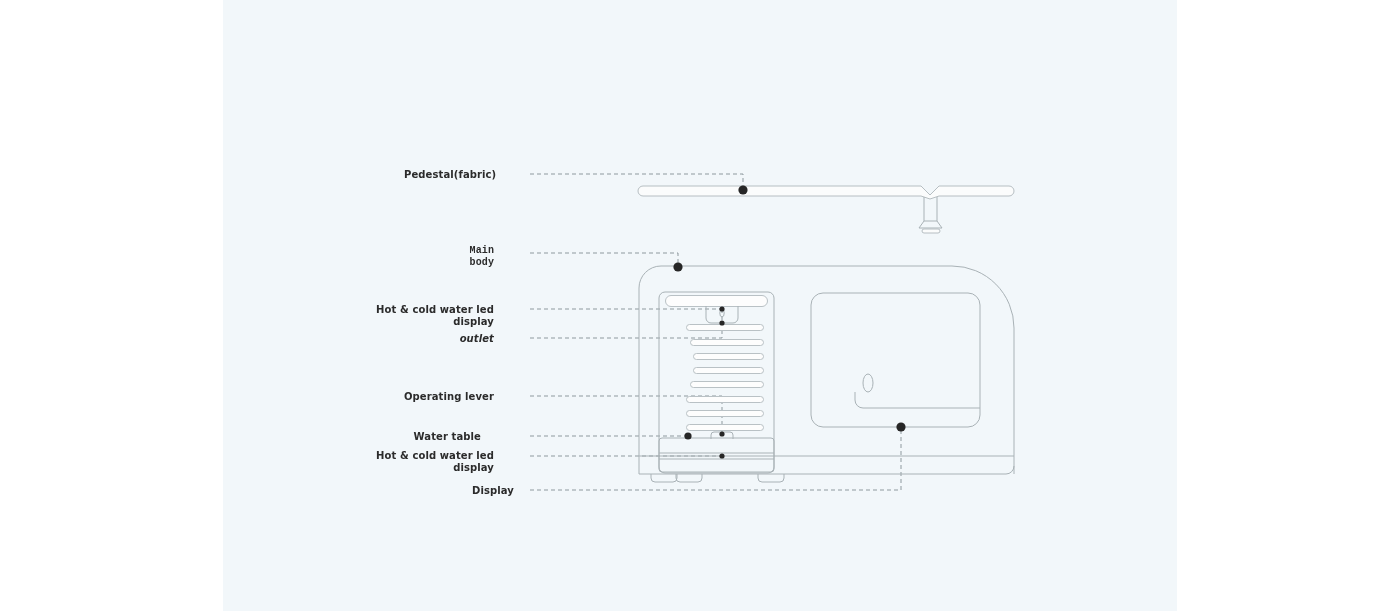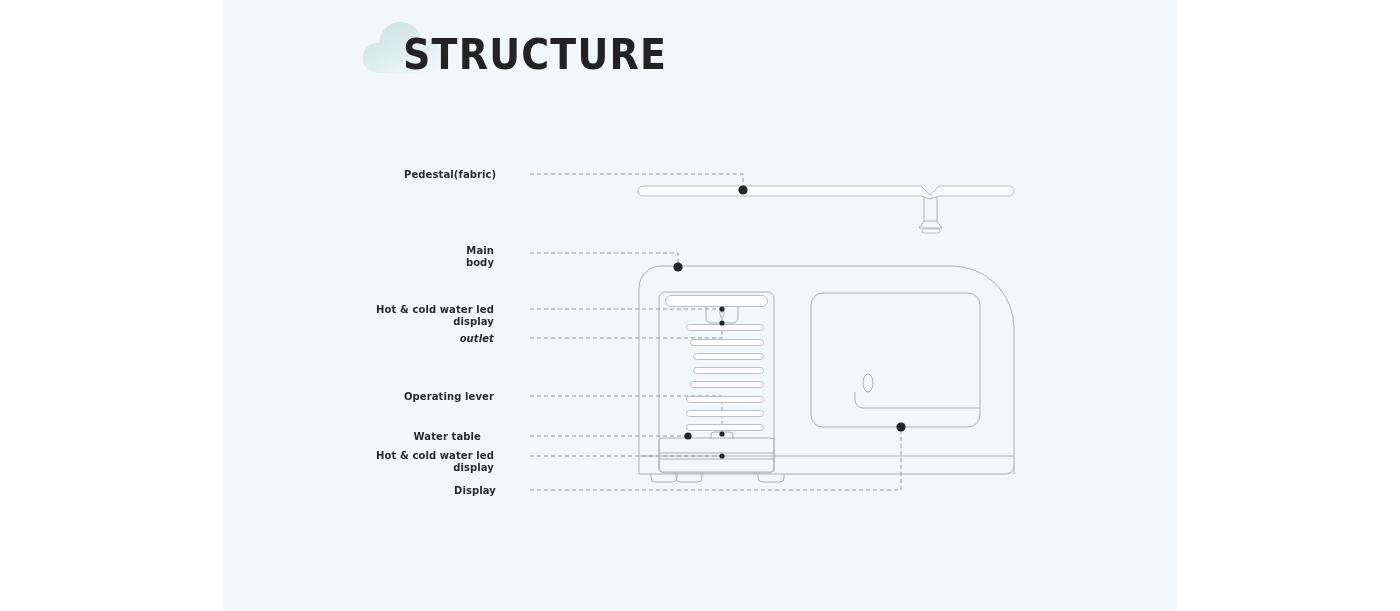--- a/index.html
+++ b/index.html
@@ -98,43 +98,30 @@
   }
   .dot-big { fill: #262626; }
   .dot-sm  { fill: #262626; }
 </style>
 </head>
 <body>
 
 <div id="page">
   <div id="board"></div>
 
-  <div id="title-wrap">
-    <svg id="cloud" viewBox="0 0 88 62" xmlns="http://www.w3.org/2000/svg">
-      <defs>
-        <linearGradient id="cloudGrad" x1="0" y1="0" x2="0.7" y2="1">
-          <stop offset="0%" stop-color="#c9e3e2"></stop>
-          <stop offset="55%" stop-color="#dceceb"></stop>
-          <stop offset="100%" stop-color="#eef6f8"></stop>
-        </linearGradient>
-      </defs>
-      <path d="M20 57 C7 57 1 48 3 39 C5 30 13 26 19 27 C20 13 31 5 42 6 C53 7 60 15 62 24 C72 23 80 29 81 38 C82 48 75 57 64 57 Z" fill="url(#cloudGrad)"></path>
-    </svg>
-    <div id="title">STRUCTURE</div>
-  </div>
 
   <div class="label" style="left:404px; top:169px; width:90px;">Pedestal(fabric)</div>
-  <div class="label" style="left:389px; top:245px; width:105px;">Main
+  <div class="label" style="left:389px; top:245px; width:105px;font-family:Liberation Mono, monospace;">Main
 body</div>
   <div class="label" style="left:364px; top:304px; width:130px;">Hot &amp; cold water led display</div>
   <div class="label" style="left:404px; top:333px; width:90px;font-style:italic;">outlet</div>
   <div class="label" style="left:389px; top:391px; width:105px;">Operating lever</div>
   <div class="label" style="left:376px; top:431px; width:105px;">Water table</div>
   <div class="label" style="left:364px; top:450px; width:130px;">Hot &amp; cold water led display</div>
-  <div class="label" style="left:406px; top:485px; width:90px;">Display</div>
+  <div class="label" style="left:424px; top:485px; width:90px;">Display</div>
 
   <svg id="svg-stage" viewBox="0 0 1400 611" xmlns="http://www.w3.org/2000/svg">
 
     <g>
       <path class="lead" d="M530 174 H743 V186"></path>
       <path class="lead" d="M530 253 H678 V267"></path>
       <path class="lead" d="M530 309 H722"></path>
       <path class="lead" d="M530 338 H722 V309"></path>
       <path class="lead" d="M530 396 H722 V434"></path>
       <path class="lead" d="M530 436 H688"></path>

